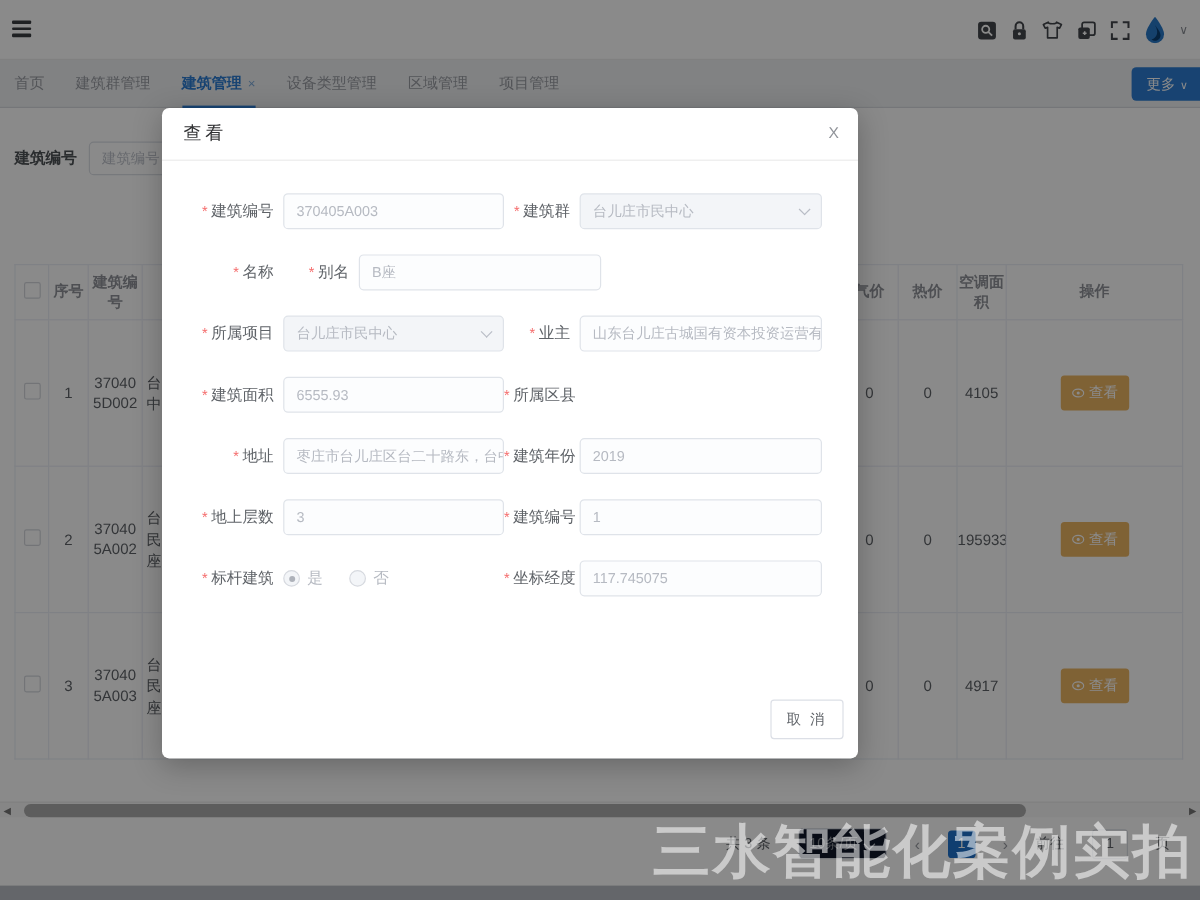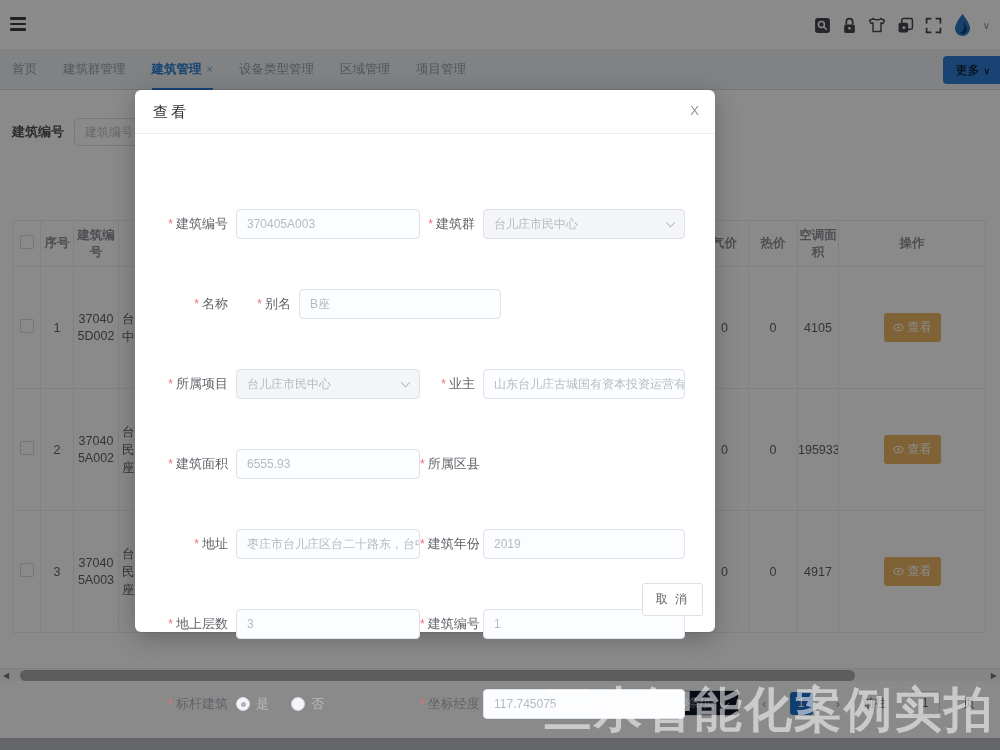--- a/index.html
+++ b/index.html
@@ -16,21 +16,21 @@
   .tb-icons svg { display:block; }
   .tb-caret { font-size:10px; color:#8a8e95; }
 
   
   .tabbar { position:absolute; top:50px; left:0; right:0; height:40px; background:#eef0f3;
             border-bottom:1px solid #d8dbe0; z-index:1; }
   .tabs { display:flex; height:40px; align-items:stretch; padding-left:12px; }
   .tab { line-height:39px; font-size:12.5px; color:#9a9da3; margin-right:26px; cursor:pointer; white-space:nowrap; }
   .tab.active { color:#2d7dd2; font-weight:bold; border-bottom:2px solid #2d7dd2; }
   .tab .closex { font-weight:normal; font-size:11px; color:#7ba7d6; margin-left:5px; }
-  .more-btn { position:absolute; right:0; top:6px; height:28px; background:#2d7dd2; color:#000000;
+  .more-btn { position:absolute; right:0; top:6px; height:28px; background:#2d7dd2; color:#ffffff;
               font-size:12px; border:none; border-radius:4px 0 0 4px; padding:0 10px 0 12px; cursor:pointer; }
   .more-btn .caret { font-size:9px; margin-left:4px; }
 
   
   .content { position:absolute; top:90px; left:0; right:0; bottom:0; background:#fff; z-index:1; }
   .search-row { position:absolute; top:28px; left:12px; display:flex; align-items:center; }
   .search-row label { font-size:13px; font-weight:bold; color:#4f5357; margin-right:10px; }
   .search-row input { width:240px; height:28px; border:1px solid #dcdfe6; border-radius:4px;
                       padding:0 10px; font-size:12px; color:#606266; background:#fff; }
   .search-row input::placeholder { color:#bfc3cb; }
@@ -66,21 +66,21 @@
   .bottom-strip { position:absolute; left:0; right:0; bottom:0; height:12px; background:#b9bdc4; }
 
   
   .overlay { position:absolute; inset:0; background:rgba(0,0,0,0.46); z-index:10; }
   .modal { position:absolute; left:135px; top:90px; width:580px; height:542px; background:#fff;
            border-radius:6px; box-shadow:0 6px 24px rgba(0,0,0,0.25); z-index:20; }
   .modal-header { height:44px; border-bottom:1px solid #ececec; padding:0 18px; position:relative; }
   .modal-title { line-height:44px; font-size:15px; color:#303133; letter-spacing:3px; }
   .modal-close { position:absolute; right:16px; top:13px; font-size:13px; color:#909399; cursor:pointer; }
   .modal-body { padding-top:26px; }
-  .f-row { display:flex; align-items:center; height:32px; margin-bottom:19px; padding-left:18px;margin-top:48px; }
+  .f-row { display:flex; align-items:center; height:32px; margin-bottom:19px; padding-left:18px; }
   .req { color:#f56c6c; margin-right:3px; font-size:12px; }
   .lbl1 { width:75px; text-align:right; font-size:13px; color:#5f6368; margin-right:8px; white-space:nowrap; }
   .lbl2 { width:55px; text-align:right; font-size:13px; color:#5f6368; margin-right:8px; white-space:nowrap; }
   .inp { position:relative; height:30px; border:1px solid #dfe3e9; border-radius:4px; background:#fcfdfe;
          line-height:28px; padding:0 10px; font-size:12px; color:#b6bac2; white-space:nowrap; overflow:hidden; }
   .inp1 { width:184px; } .inp2 { width:202px; }
   .inp.select { background:#f3f5f8; padding-right:24px; }
   .chev { position:absolute; right:10px; top:9px; width:7px; height:7px;
           border-right:1.4px solid #b9bdc6; border-bottom:1.4px solid #b9bdc6; transform:rotate(45deg); }
   .radio-group { display:flex; align-items:center; gap:22px; height:30px; }

